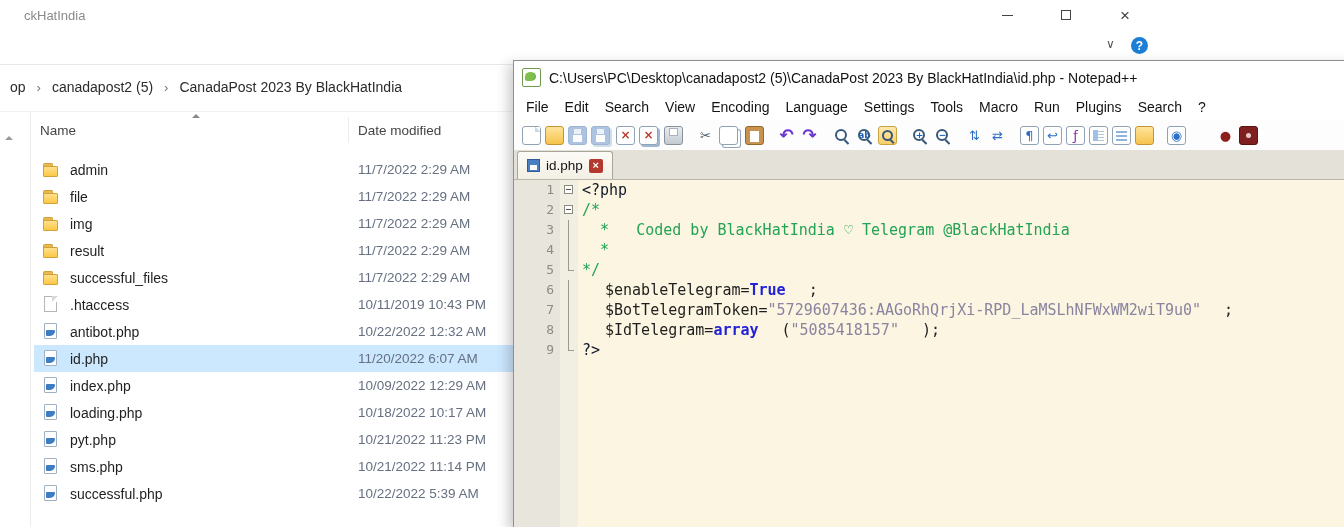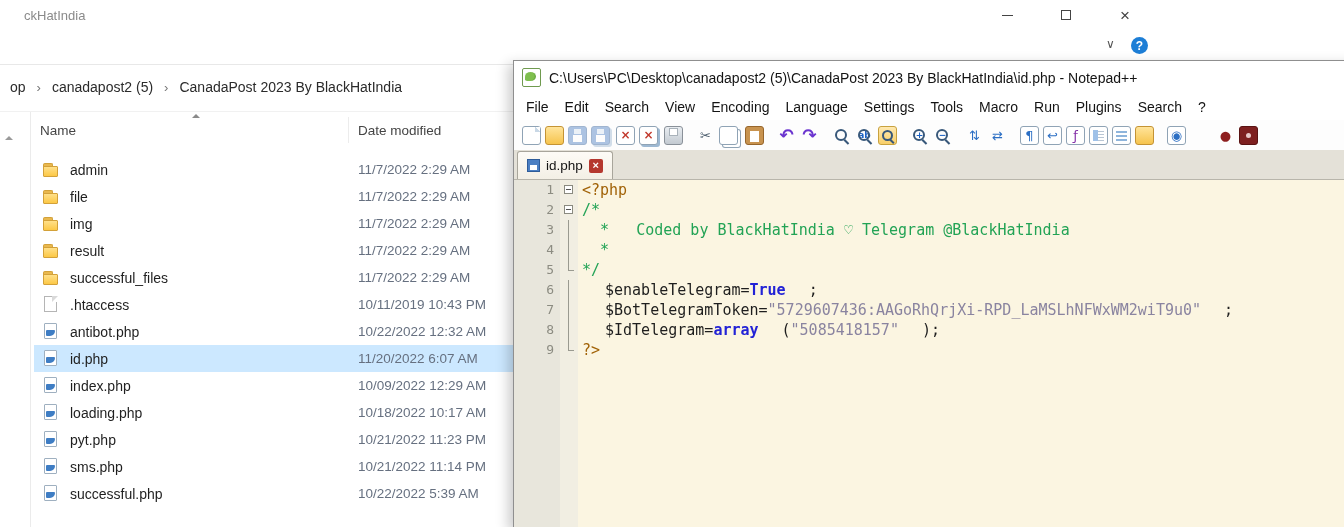--- a/index.html
+++ b/index.html
@@ -116,21 +116,21 @@
   .ln{flex:none;width:46px;text-align:right;padding-right:6px;box-sizing:border-box;color:#8c8c82;font-size:13px;}
   .fold{flex:none;width:18px;position:relative;}
   .fold.fline::before{content:"";position:absolute;left:8px;top:0;bottom:0;width:1px;background:#9a9a90;}
   .fold.fend::before{content:"";position:absolute;left:8px;top:0;height:11px;width:1px;background:#9a9a90;}
   .fold.fend::after{content:"";position:absolute;left:8px;top:10px;width:6px;height:1px;background:#9a9a90;}
   .fold.fbox::before{content:"";position:absolute;left:4px;top:5px;width:9px;height:9px;border:1px solid #8a8a80;background:#fff;box-sizing:border-box;}
   .fold.fbox::after{content:"";position:absolute;left:6px;top:9px;width:5px;height:1px;background:#555;}
   .ctext{flex:1;white-space:pre;padding-left:4px;color:#202020;}
   .code-row.cur .ctext{background:#dfeaf9;}
   .caret{display:inline-block;width:1px;height:15px;background:#000;vertical-align:middle;}
-  .s-tag{color:#a16207;}
+  .s-tag{color:#0f172a;}
   .s-comment{color:#22a355;}
   .s-keyword{color:#2222d6;font-weight:bold;}
   .s-string{color:#8a84a0;}
   .s-plain{color:#1e1e1e;margin-left:23px;}
 </style>
 </head>
 <body>
 
 <div class="stage">
 

